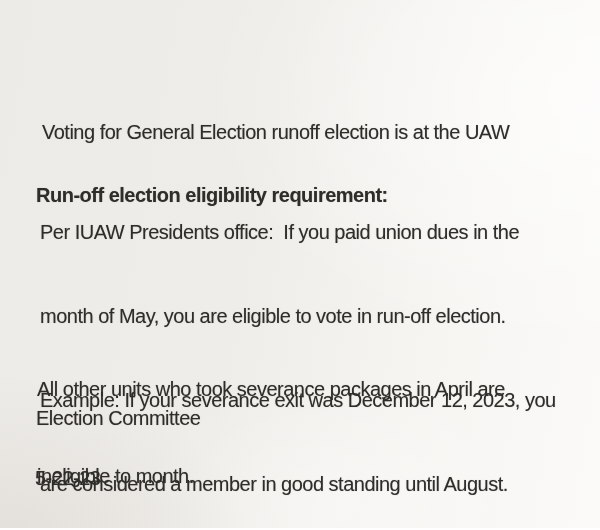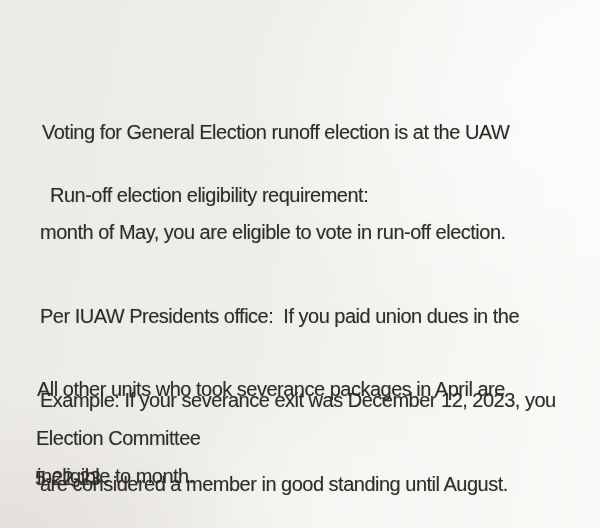--- a/index.html
+++ b/index.html
@@ -24,42 +24,42 @@
   .para{
     position:absolute;
     color:var(--ink);
     font-size:20px;
     line-height:28px;
     letter-spacing:-0.5px;
     white-space:pre;
     text-shadow:0 0 1px rgba(47,45,42,0.35);
   }
   .para-voting    {top:62px;  left:42px;}
-  .para-heading   {top:125px; left:50px;}
+  .para-heading   {top:125px; left:36px;font-weight:bold;}
   .para-details   {top:162px; left:40px;}
   .para-note      {top:317px; left:37px; line-height:29px;}
-  .sig-name       {top:424px; left:36px;}
+  .sig-name       {top:404px; left:36px;}
   .sig-date       {top:464px; left:35px;}
 </style>
 </head>
 <body>
 
 <div class="paper">
 
   <div class="para para-voting">
     <div>Voting for General Election runoff election is at the UAW</div>
   </div>
 
   <div class="para para-heading">
     <div>Run-off election eligibility requirement:</div>
   </div>
 
   <div class="para para-details">
+    <div>Per IUAW Presidents office:  If you paid union dues in the</div>
     <div>month of May, you are eligible to vote in run-off election.</div>
-    <div>Per IUAW Presidents office:  If you paid union dues in the</div>
     <div>Example: If your severance exit was December 12, 2023, you</div>
     <div>are considered a member in good standing until August.</div>
     
   </div>
 
   <div class="para para-note">
     <div>All other units who took severance packages in April are</div>
     <div>ineligible to month.</div>
   </div>
 

